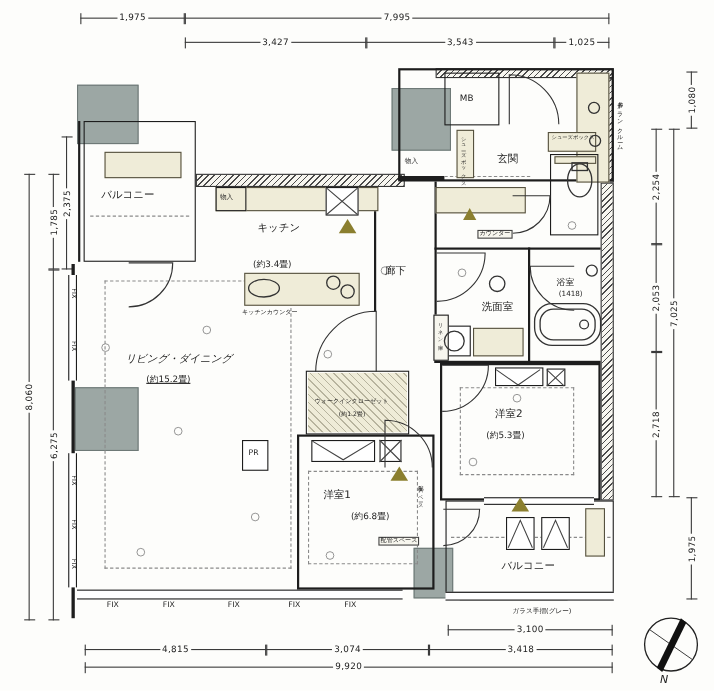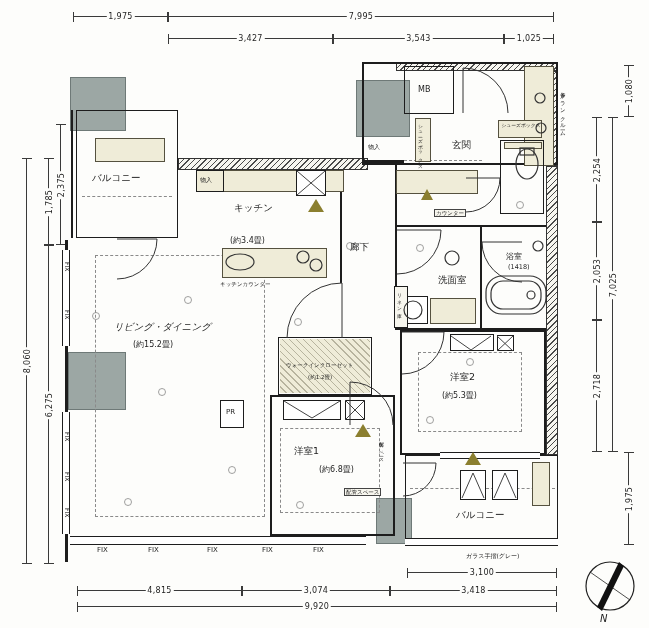--- a/index.html
+++ b/index.html
@@ -243,21 +243,21 @@
   <div class="lbl room" style="left:92px;top:173px;">バルコニー</div>
   <div class="lbl room" style="left:234px;top:203px;">キッチン</div>
   <div class="lbl mid" style="left:230px;top:220px;margin-top:16px;">(約3.4畳)</div>
   <div class="lbl room" style="left:452px;top:140px;">玄関</div>
   <div class="lbl mid" style="left:418px;top:85px;">MB</div>
   <div class="lbl room" style="left:350px;top:242px;">廊下</div>
   <div class="lbl room" style="left:438px;top:275px;">洗面室</div>
   <div class="lbl mid" style="left:506px;top:252px;">浴室</div>
   <div class="lbl" style="left:508px;top:264px;font-size:6.5px;">(1418)</div>
   <div class="lbl room" style="left:114px;top:322px;font-style:italic;">リビング・ダイニング</div>
-  <div class="lbl mid" style="left:133px;top:340px;">(約15.2畳)</div>
+  <div class="lbl mid" style="left:133px;top:340px;text-decoration:underline;">(約15.2畳)</div>
   <div class="lbl xs" style="left:286px;top:362px;">ウォークインクローゼット</div>
   <div class="lbl xs" style="left:308px;top:374px;">(約1.2畳)</div>
   <div class="lbl room" style="left:294px;top:446px;">洋室1</div>
   <div class="lbl mid" style="left:284px;top:465px;padding-left:35px;">(約6.8畳)</div>
   <div class="lbl room" style="left:450px;top:372px;">洋室2</div>
   <div class="lbl mid" style="left:442px;top:391px;">(約5.3畳)</div>
   <div class="lbl room" style="left:456px;top:510px;">バルコニー</div>
   <div class="lbl xs vert" style="left:560px;top:88px;height:100px;">各戸トランクルーム</div>
 
   <div class="lbl sm" style="left:200px;top:177px;">物入</div>

